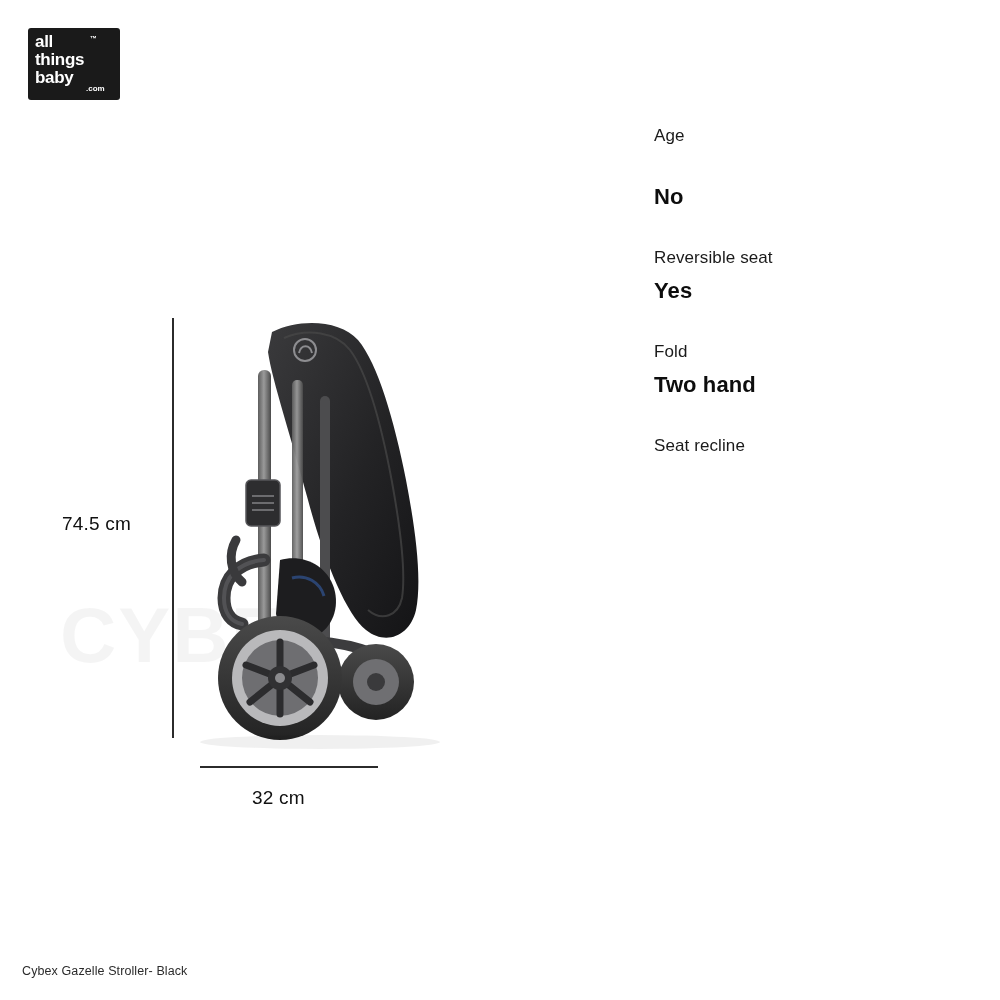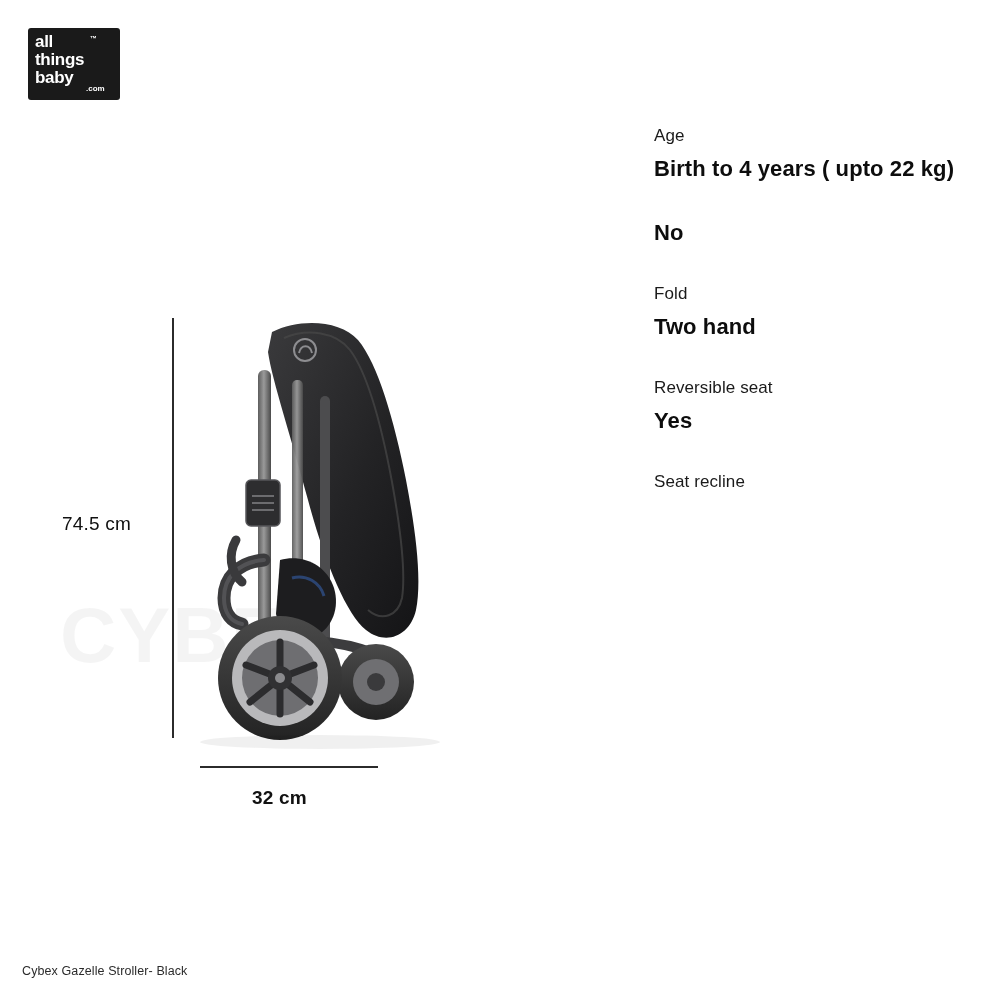--- a/index.html
+++ b/index.html
@@ -84,21 +84,21 @@
     font-size: 19px;
     font-weight: normal;
     color: #111111;
     letter-spacing: 0.2px;
   }
   .width-label {
     position: absolute;
     left: 212px;
     top: 487px;
     font-size: 19px;
-    font-weight: bold;
+    font-weight: normal;
     color: #111111;
     letter-spacing: 0.2px;
   }
 
   
   .stroller {
     position: absolute;
     left: 140px;
     top: 10px;
     width: 340px;
@@ -242,36 +242,35 @@
 
   <div class="height-label">74.5 cm</div>
   <div class="width-label">32 cm</div>
 </div>
 
 <div class="specs">
 
 
   <div class="spec-row">
     <div class="spec-label">Age</div>
-    <div class="spec-value">Birth to 4 years ( upto 22 kg)</div>
   </div>
 
   <div class="spec-row">
     <div class="spec-value">No</div>
+  </div>
+
+  <div class="spec-row">
+    <div class="spec-label">Reversible seat</div>
+    <div class="spec-value">Yes</div>
   </div>
 
   <div class="spec-row">
     <div class="spec-label">Fold</div>
     <div class="spec-value">Two hand</div>
   </div>
 
   <div class="spec-row">
-    <div class="spec-label">Reversible seat</div>
-    <div class="spec-value">Yes</div>
-  </div>
-
-  <div class="spec-row">
     <div class="spec-label">Seat recline</div>
   </div>
 
 </div>
 
 <div class="caption">Cybex Gazelle Stroller- Black</div>
 
 </body></html>

